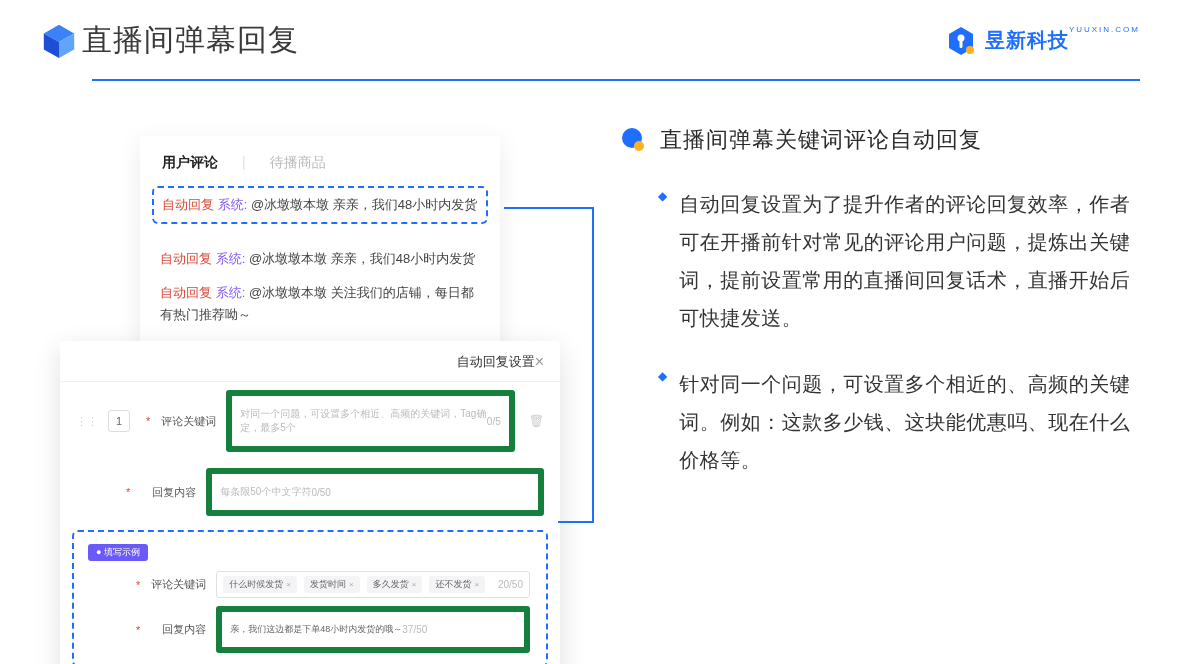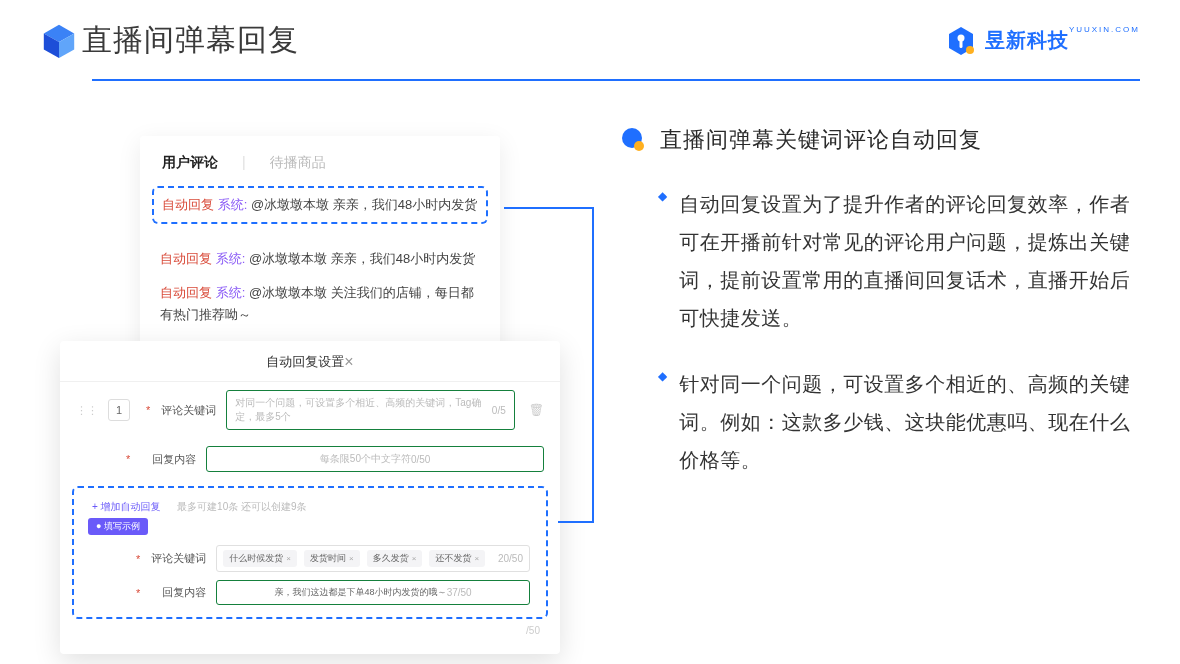--- a/index.html
+++ b/index.html
@@ -18,27 +18,27 @@
 .panel-comments{position:absolute;top:15px;left:80px;width:360px;background:#fff;box-shadow:0 6px 24px rgba(0,0,0,.08);border-radius:4px;padding:18px 0 30px 0}
 .tabs{display:flex;gap:24px;padding:0 22px 14px 22px;font-size:14px}
 .tab-active{color:#222;font-weight:600}
 .tab-inactive{color:#bbb}
 .tab-div{color:#e0e0e0}
 .comment-row{padding:6px 20px;font-size:13px;color:#444;line-height:1.7}
 .badge-auto{color:#d94b3a;font-weight:500}
 .sys{color:#8b5cf6}
 .highlight-box{border:2px dashed #1f6fff;border-radius:6px;margin:0 12px;padding:6px 8px}
 .panel-settings{position:absolute;top:220px;left:0;width:500px;background:#fff;box-shadow:0 8px 28px rgba(0,0,0,.12);border-radius:4px;padding:12px 0 18px 0}
-.settings-head{display:flex;justify-content:center;align-items:center;padding:0 16px 10px 16px;border-bottom:1px solid #f0f0f0;font-size:13px;color:#333}
+.settings-head{display:flex;justify-content:flex-end;align-items:center;padding:0 16px 10px 16px;border-bottom:1px solid #f0f0f0;font-size:13px;color:#333}
 .close-x{color:#999;font-size:16px;cursor:pointer}
 .form-row{display:flex;align-items:center;gap:10px;padding:8px 16px;font-size:11px}
 .num-box{width:22px;height:22px;border:1px solid #ddd;border-radius:3px;display:flex;align-items:center;justify-content:center;color:#666;font-size:11px}
 .req{color:#d94b3a;margin-left:6px}
 .lbl{color:#555;width:56px;text-align:right;font-size:11px}
-.inp{flex:1;border:1px solid #15803d;border-radius:3px;padding:5px 8px;font-size:10px;color:#bbb;display:flex;justify-content:center;align-items:center;background:#fff}
+.inp{flex:1;border:6px solid #15803d;border-radius:3px;padding:11px 8px;font-size:10px;color:#bbb;display:flex;justify-content:flex-start;align-items:center;background:#fff}
 .cnt{color:#bbb;font-size:10px}
 .trash{color:#ccc;font-size:12px;margin-left:4px}
 .example-box{border:2px dashed #1f6fff;border-radius:6px;margin:6px 12px;padding:8px 6px}
 .add-link{color:#6a5af9;font-size:10px;padding:2px 8px}
 .add-hint{color:#bbb;font-size:10px;margin-left:4px}
 .ex-badge{background:#6a5af9;color:#fff;font-size:9px;padding:2px 8px;border-radius:3px;display:inline-block;margin:4px 0 6px 8px}
 .tag-chip{display:inline-flex;align-items:center;background:#f4f4f6;border-radius:3px;padding:2px 6px;margin-right:4px;font-size:9px;color:#666}
 .tag-x{margin-left:3px;color:#aaa;font-size:8px}
 .inp-tags{flex:1;border:1px solid #e0e0e0;border-radius:3px;padding:4px 6px;display:flex;justify-content:space-between;align-items:center;background:#fff;flex-wrap:wrap;gap:2px}
 .inp-filled{color:#666;font-size:9px}
@@ -131,24 +131,20 @@
       <div class="form-row" style="padding-left:60px">
         <span class="req">*</span>
         <span class="lbl">回复内容</span>
         <div class="inp">
           <span>每条限50个中文字符</span>
           <span class="cnt">0/50</span>
         </div>
       </div>
 
       <div class="example-box">
-        <div style="padding:0 4px">
-          <span class="add-link">+ 增加自动回复</span>
-          <span class="add-hint">最多可建10条 还可以创建9条</span>
-        </div>
         <div class="ex-badge">● 填写示例</div>
 
         <div class="form-row" style="padding:4px 10px 4px 50px">
           <span class="req">*</span>
           <span class="lbl">评论关键词</span>
           <div class="inp-tags">
             <div>
               <span class="tag-chip">
                   <span>什么时候发货</span>
                   <span class="tag-x">×</span>

